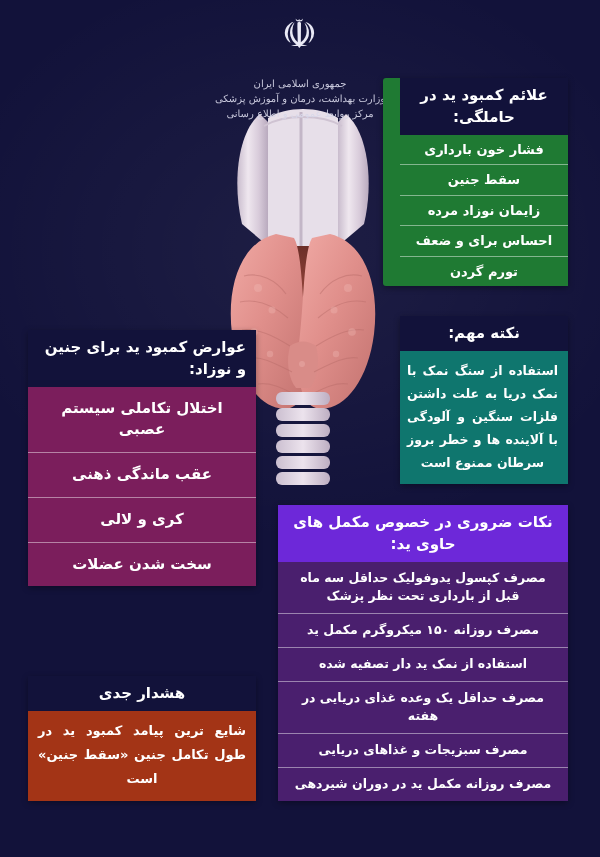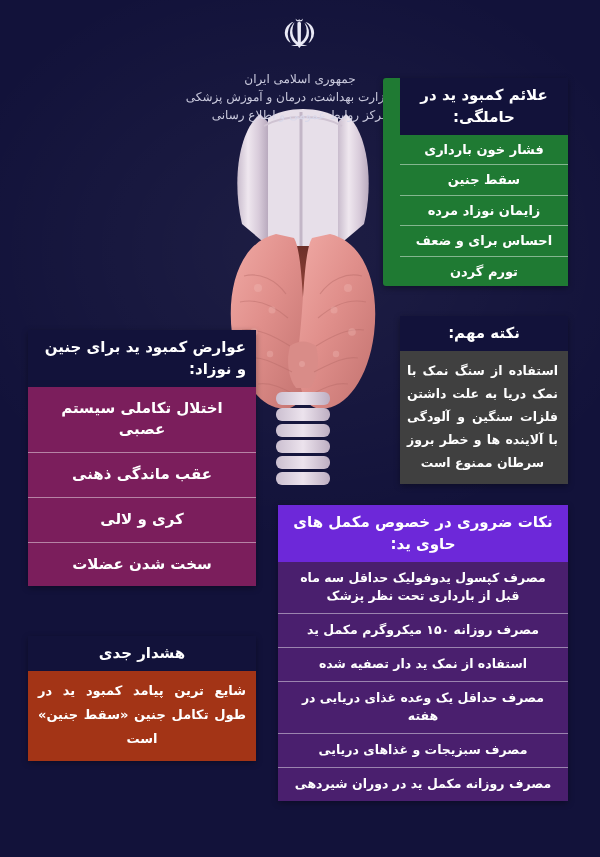--- a/index.html
+++ b/index.html
@@ -36,22 +36,22 @@
     text-align: center;
     z-index: 4;
   }
   .emblem-glyph {
     font-size: 40px;
     line-height: 1;
     color: #e9e9f5;
     letter-spacing: 1px;
   }
   .emblem-script {
-    margin-top: 16px;
-    font-size: 12px;
+    margin-top: 22px;
+    font-size: 10px;
     line-height: 1.5;
     color: #d8d8ea;
     opacity: 0.92;
     font-family: "DejaVu Serif", "Liberation Serif", serif;
   }
   .emblem-script div { white-space: nowrap; }
 
   
   .main-title {
     position: absolute;
@@ -123,41 +123,41 @@
     text-align-last: center;
   }
 
   
   #card-symptoms { top: 78px; right: 32px; width: 168px; background: #1f7a33; padding-left: 17px; }
   #card-symptoms .card-head { background: #12123a; font-size: 15px; }
   #card-symptoms .row { background: #1f7a33; }
 
   #card-note { top: 316px; right: 32px; width: 168px; background: #a33416; }
   #card-note .card-head { background: #12123a; }
-  #card-note .para { background: #404040; padding-left: 7px; }
+  #card-note .para { background: #0f766e; padding-left: 7px; }
 
   #card-supplements { top: 505px; right: 32px; width: 290px; background: #4a1f6e; }
   #card-supplements .card-head { background: #6d28d9; }
   #card-supplements .row {
     background: #4a1f6e;
     text-align: center;
     font-size: 12.5px;
     padding: 7px 12px;
   }
 
   #card-complications { top: 330px; left: 28px; width: 228px; background: #a21caf; }
   #card-complications .card-head { background: #12123a; }
   #card-complications .row {
     background: #7b1e5c;
     font-size: 15px;
     padding: 11px 10px;
     line-height: 1.45;
   }
 
-  #card-warning { top: 636px; left: 28px; width: 228px; background: #84cc16; }
+  #card-warning { top: 676px; left: 28px; width: 228px; background: #84cc16; }
   #card-warning .card-head { background: #12123a; text-align: center; }
   #card-warning .para { background: #a33416; font-size: 13px; }
 </style>
 </head>
 <body>
 
 <div class="poster">
 
   <div class="emblem">
     <div class="emblem-glyph">☫</div>

